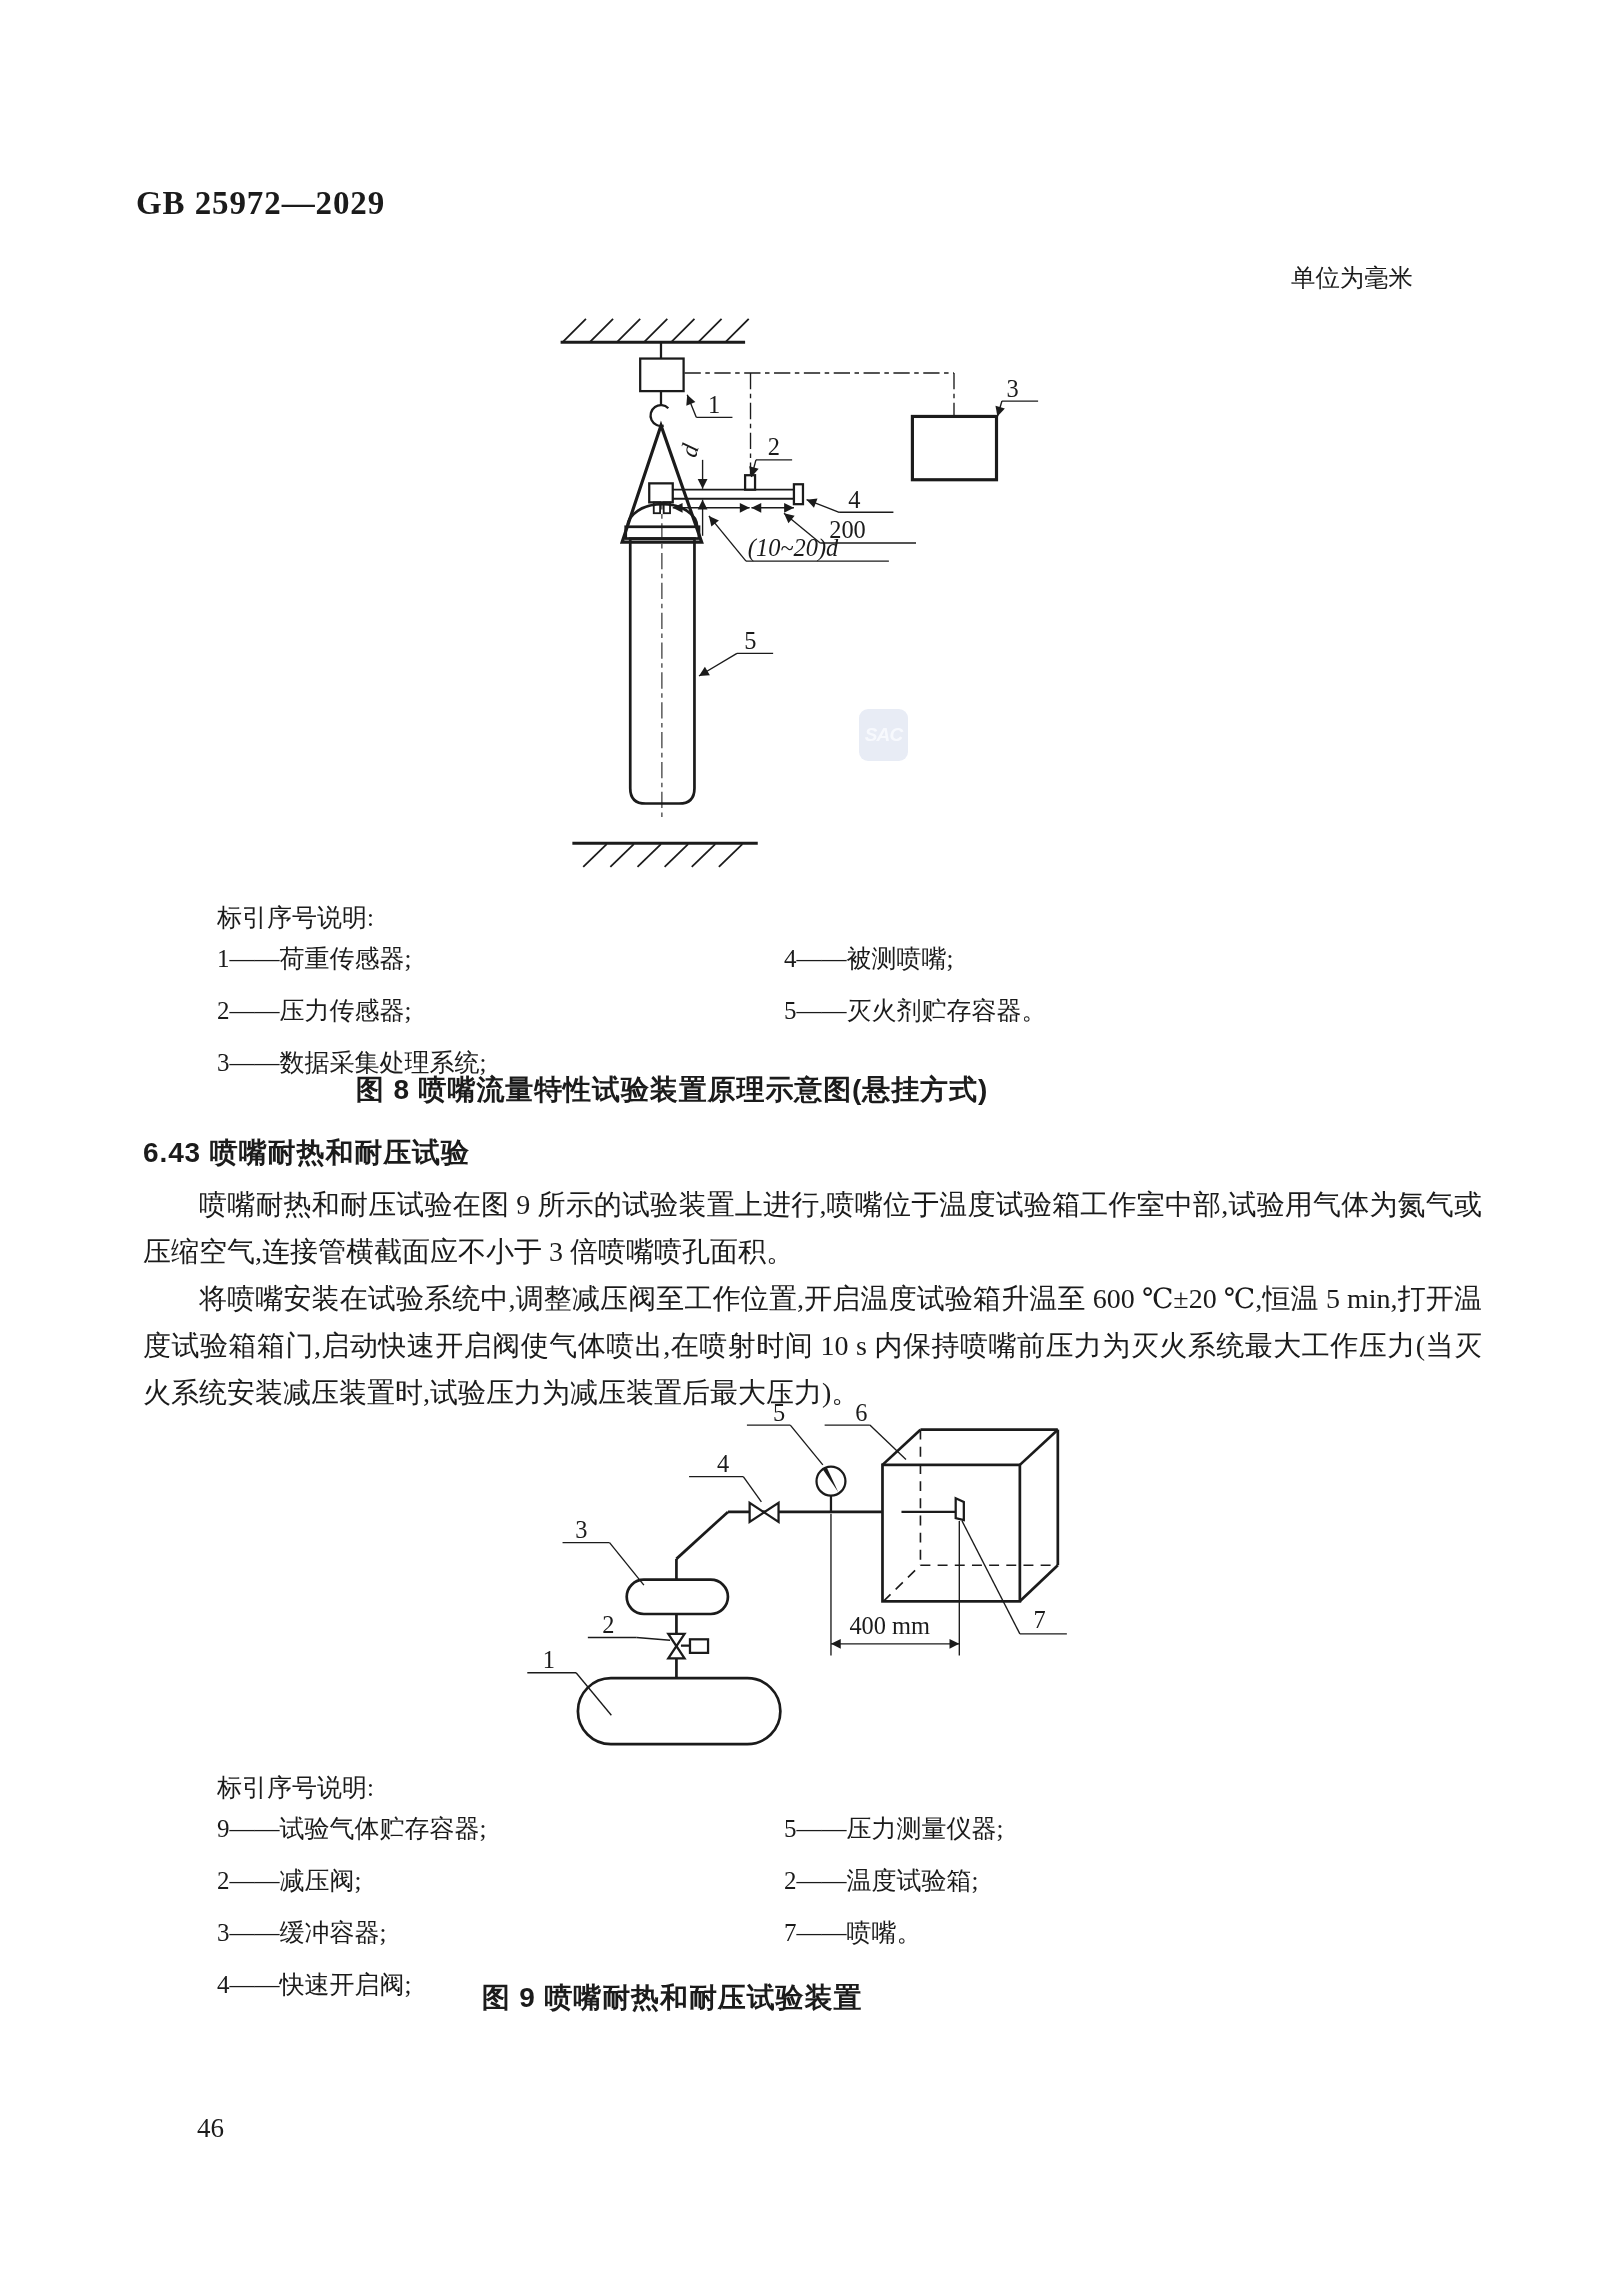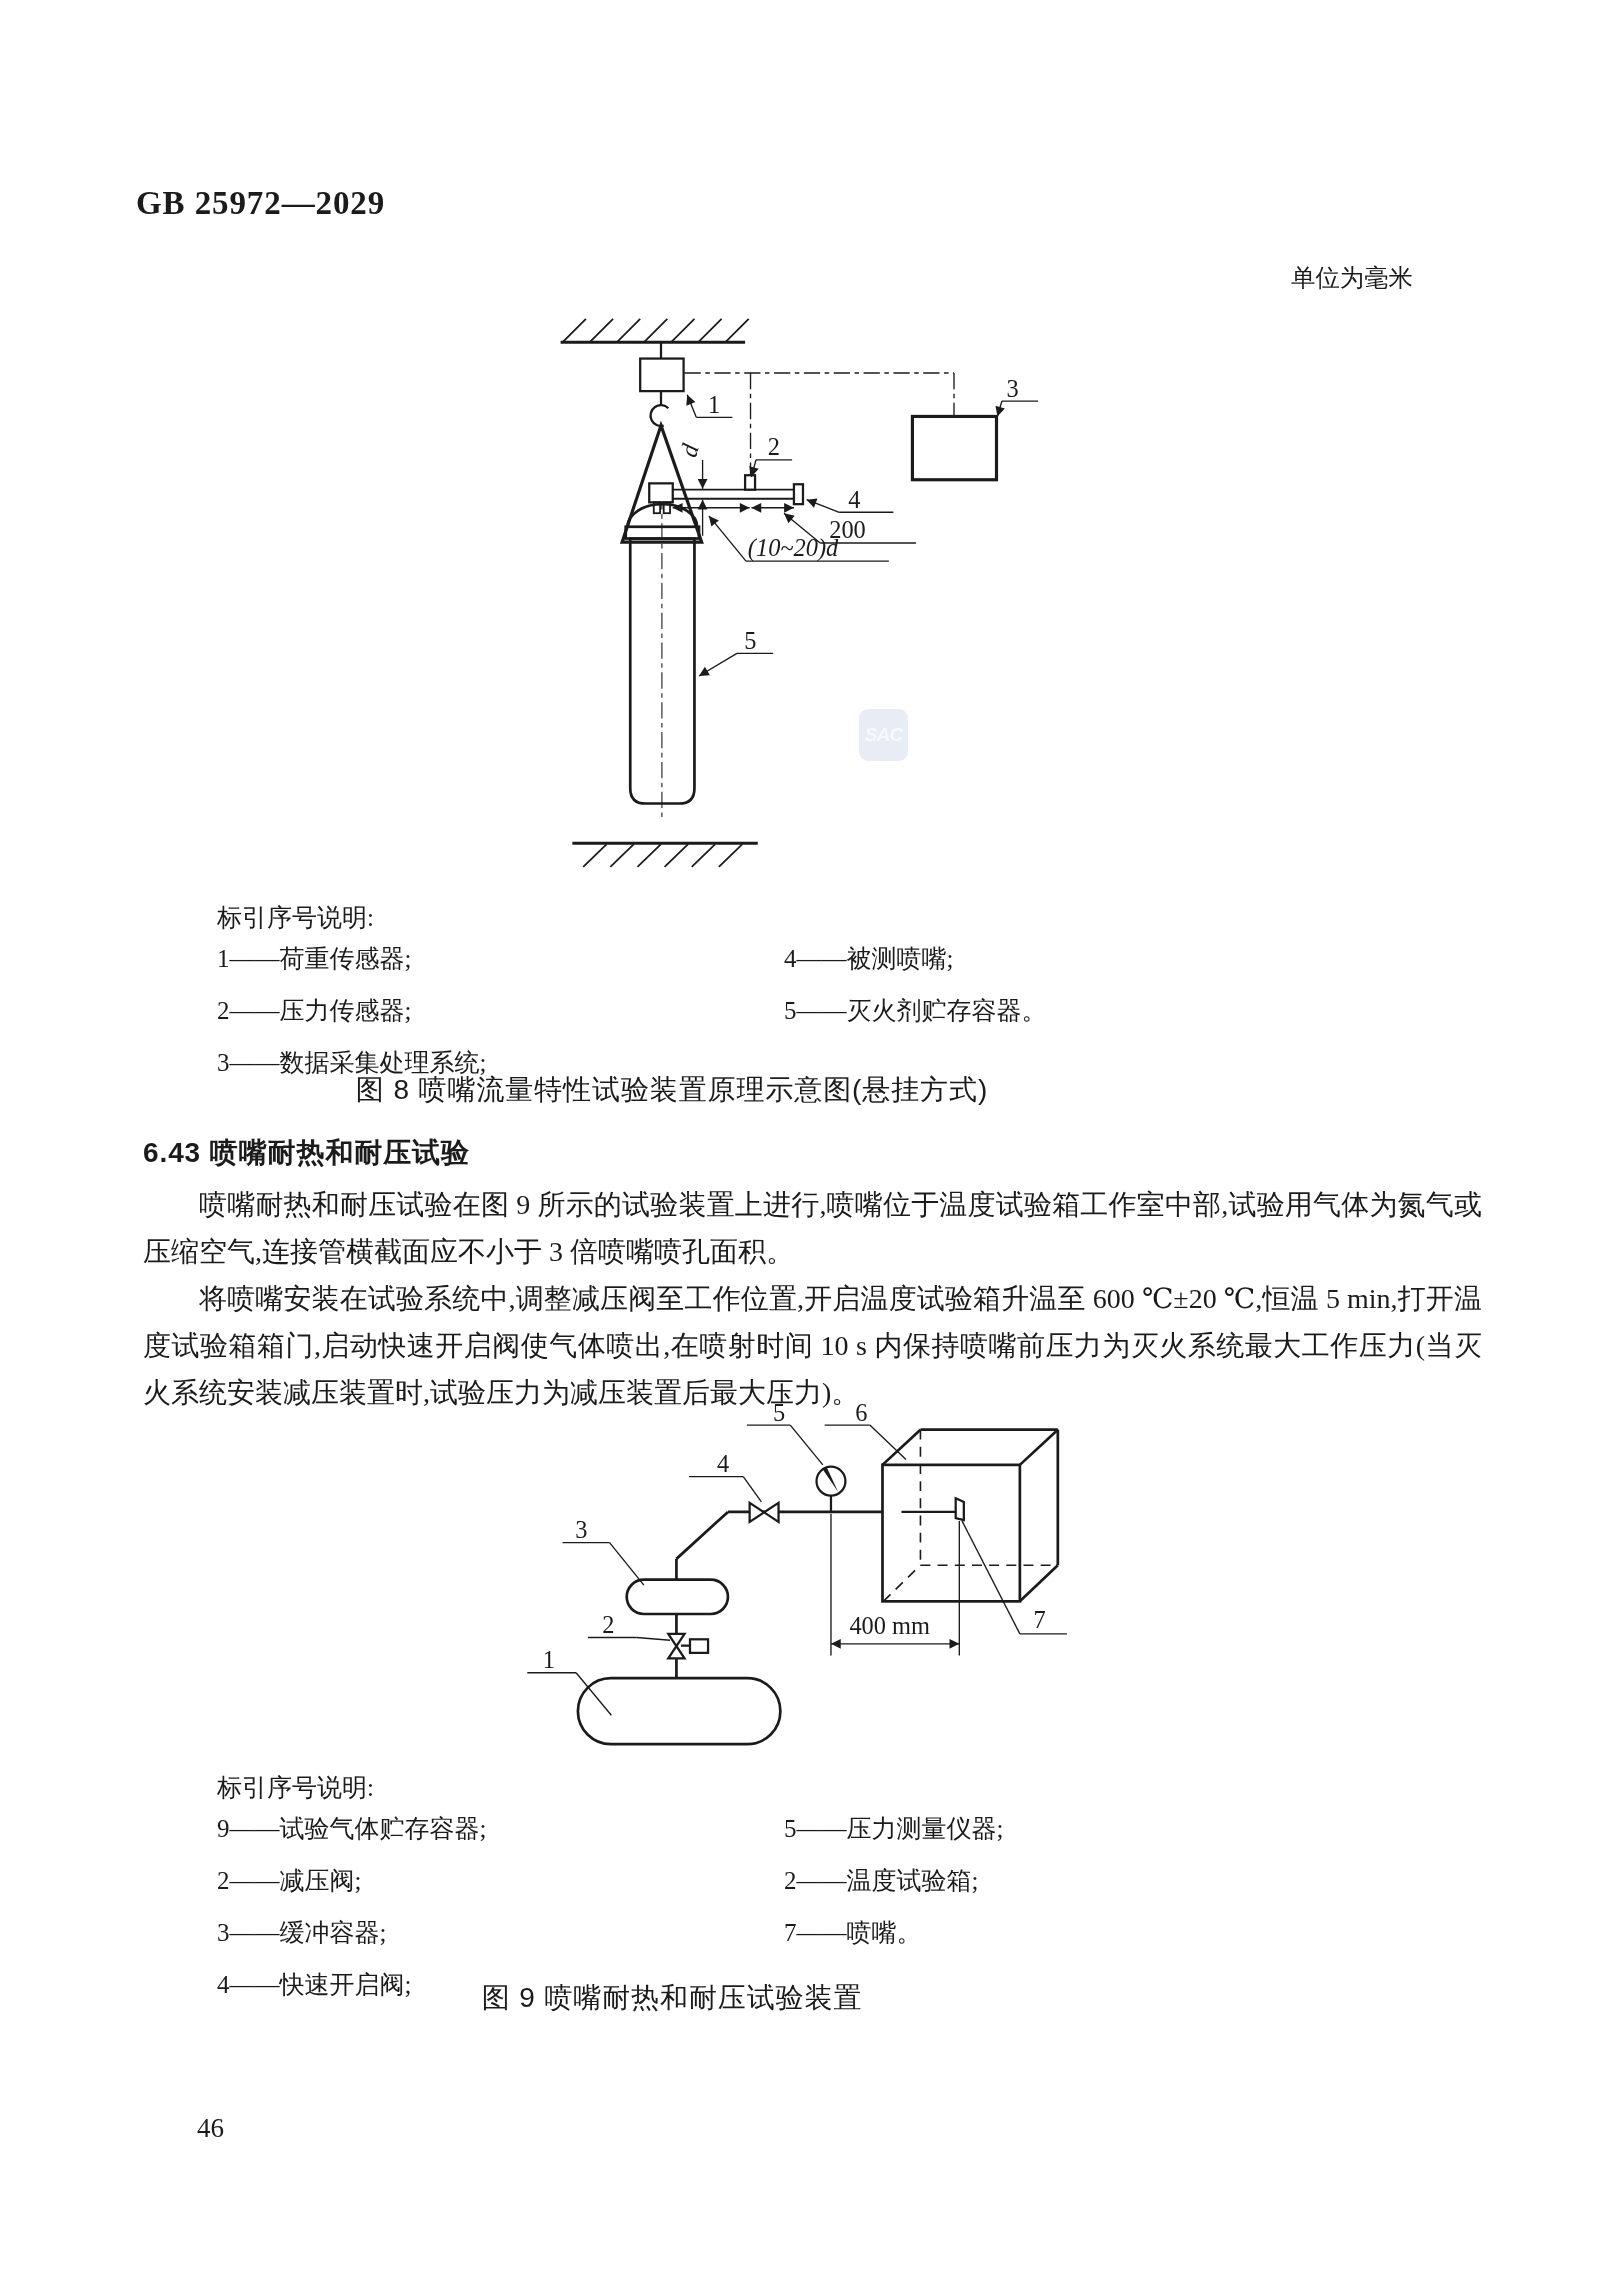--- a/index.html
+++ b/index.html
@@ -28,21 +28,21 @@
   #legend-fig8 { top:901px; }
   #legend-fig9 { top:1771px; }
   .legend-title { position:absolute; left:0; top:0; white-space:nowrap; }
   .legend-col { position:absolute; white-space:nowrap; }
   .legend-col .row { height:52px; line-height:31px; }
   .col-left  { left:0;   top:42px; }
   .col-right { left:526px; top:42px;margin-left:41px; }
   .fig-caption {
     position:absolute; left:0; width:1344px; text-align:center;
     font-family:"Liberation Sans","DejaVu Sans",sans-serif;
-    font-weight:normal; font-size:28px; letter-spacing:0.9px;
+    font-weight:bold; font-size:28px; letter-spacing:0.9px;
   }
   #caption-fig8 { top:1071px; }
   #caption-fig9 { top:1979px; }
   .section-heading {
     position:absolute; left:143px; top:1134px;
     font-family:"Liberation Sans","DejaVu Sans",sans-serif;
     font-weight:bold; font-size:28px; letter-spacing:0.9px;
   }
   .body-text {
     position:absolute; left:143px; top:1181px; width:1339px;

